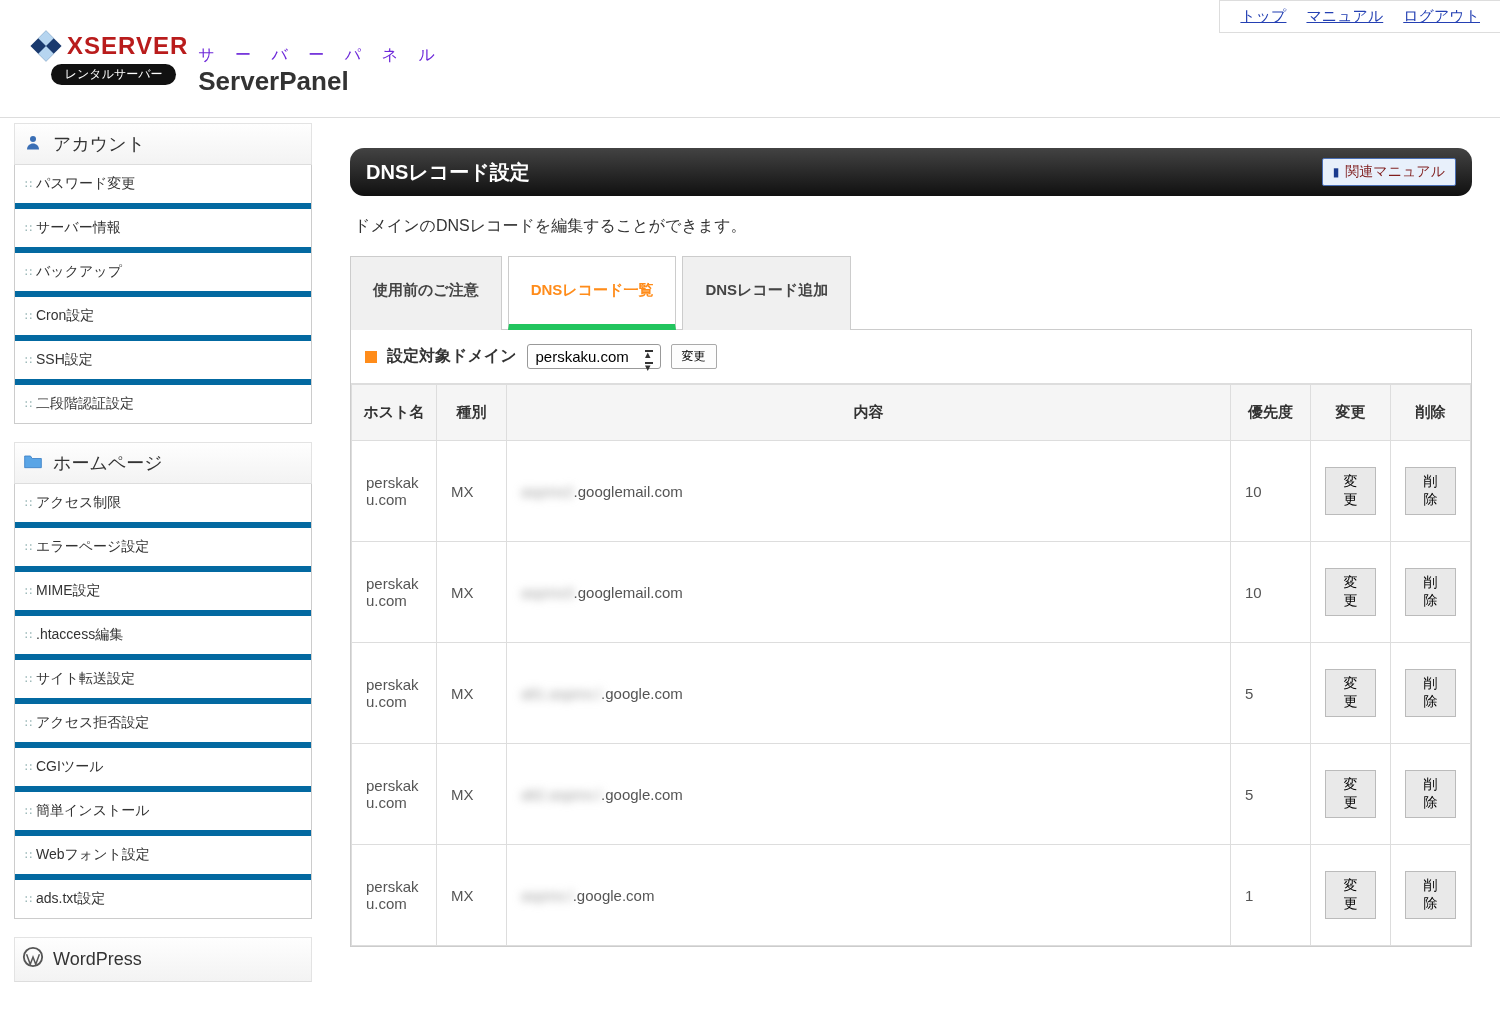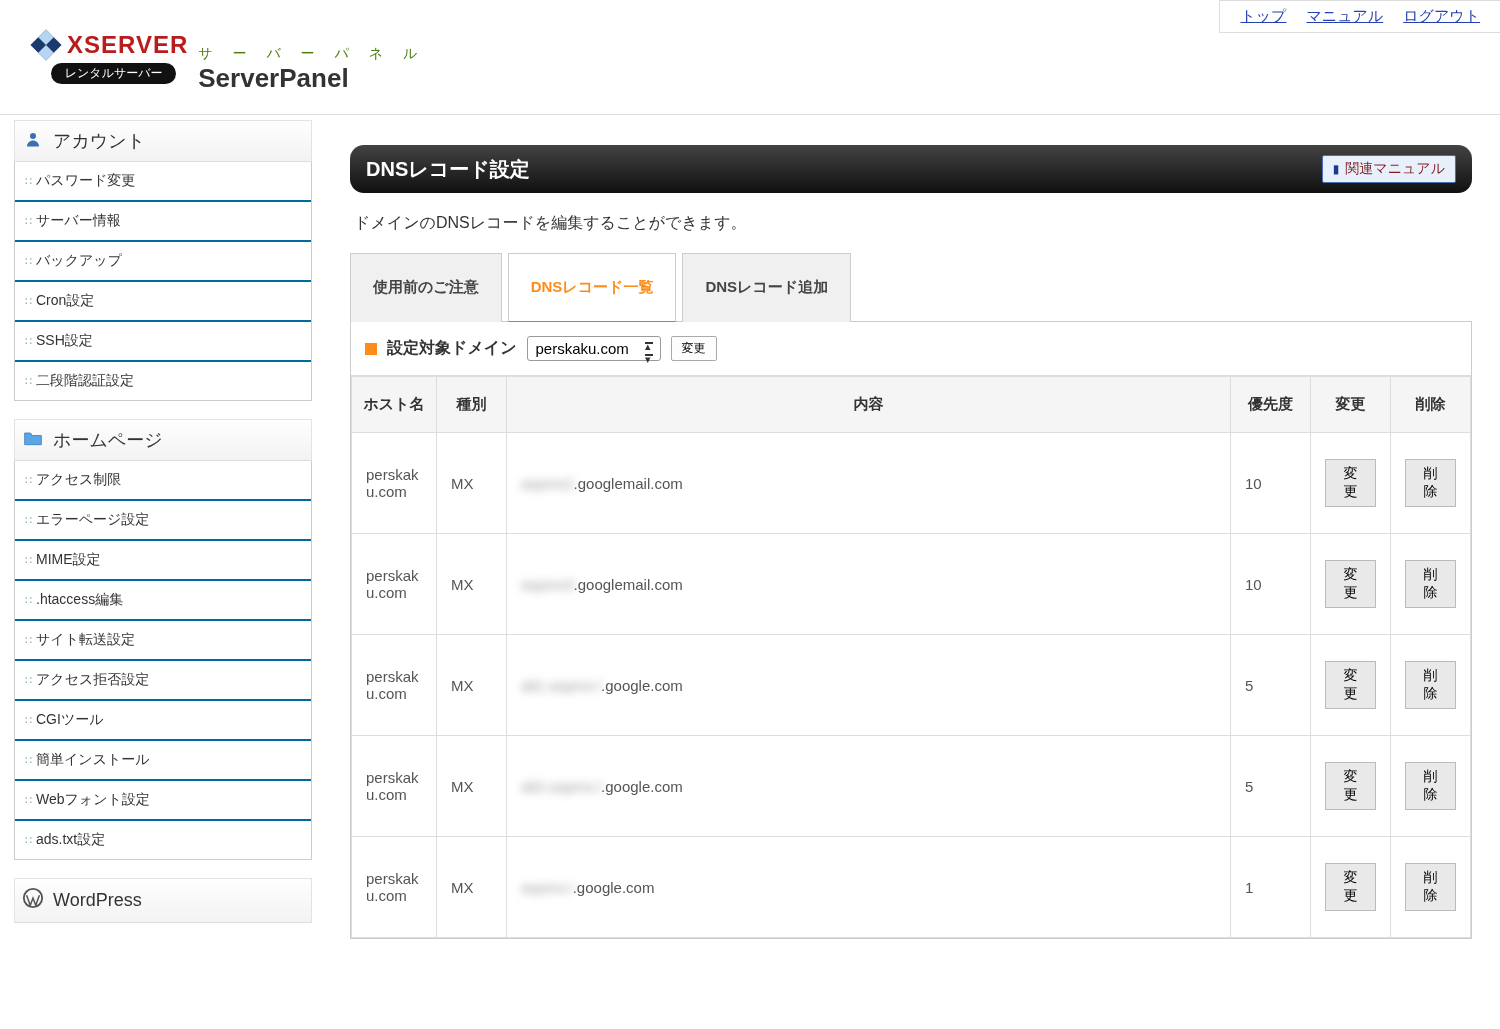--- a/index.html
+++ b/index.html
@@ -45,21 +45,21 @@
   display: inline-block;
   background: #111;
   color: #fff;
   border-radius: 16px;
   font-size: 12px;
   padding: 2px 14px;
   margin-left: 4px;
   margin-top: 2px;
 }
 .logo-panel-wrap { padding-top: 25px; margin-left: 10px; }
-.logo-panel-sup { font-size: 14px; letter-spacing: 8px; color: #4d7c0f; }
+.logo-panel-sup { font-size: 16px; letter-spacing: 8px; color: #6d28d9; }
 .logo-panel { font-size: 26px; font-weight: bold; }
 
 .top-links {
   margin-left: auto;
   background: #fff;
   padding: 6px 20px 6px 20px;
   border-top: 1px solid #ddd;
   border-left: 1px solid #ddd;
   border-bottom: 1px solid #ddd;
   display: flex;
@@ -85,21 +85,21 @@
 .sidebar-heading .hicon { width: 24px; text-align: center; margin-right: 8px; }
 .person-icon svg { width:18px; height:18px; }
 .folder-icon svg { width:20px; height:18px; }
 .wp-icon svg { width:22px; height:22px; }
 
 .sidebar-list {
   border: 1px solid #ccc;
   border-top: none;
 }
 .sidebar-item {
-  border-top: 2px solid #0369a1;
+  border-top: 6px solid #0369a1;
   padding: 10px 10px;
   cursor: pointer;
 }
 .sidebar-item:first-child { border-top: none; }
 .sidebar-item .bullet { color: #8aa; font-size: 11px; margin-right: 4px; }
 
 .main { flex: 1; padding: 30px 28px 0 28px; }
 
 .page-title-bar {
   background: linear-gradient(#434343,#101010);
@@ -145,21 +145,21 @@
   border-bottom: none;
   margin-right: 6px;
   background: #f0f0f0;
   cursor: pointer;
   position: relative;
   top: 1px;
 }
 .tab.active {
   background: #fff;
   color: #ff8c1a;
-  border-bottom: 1px solid #22c55e;
+  border-bottom: 6px solid #22c55e;
 }
 
 .panel {
   border: 1px solid #ccc;
   border-top: none;
   background: #fff;
 }
 .domain-row {
   display: flex;
   align-items: center;

